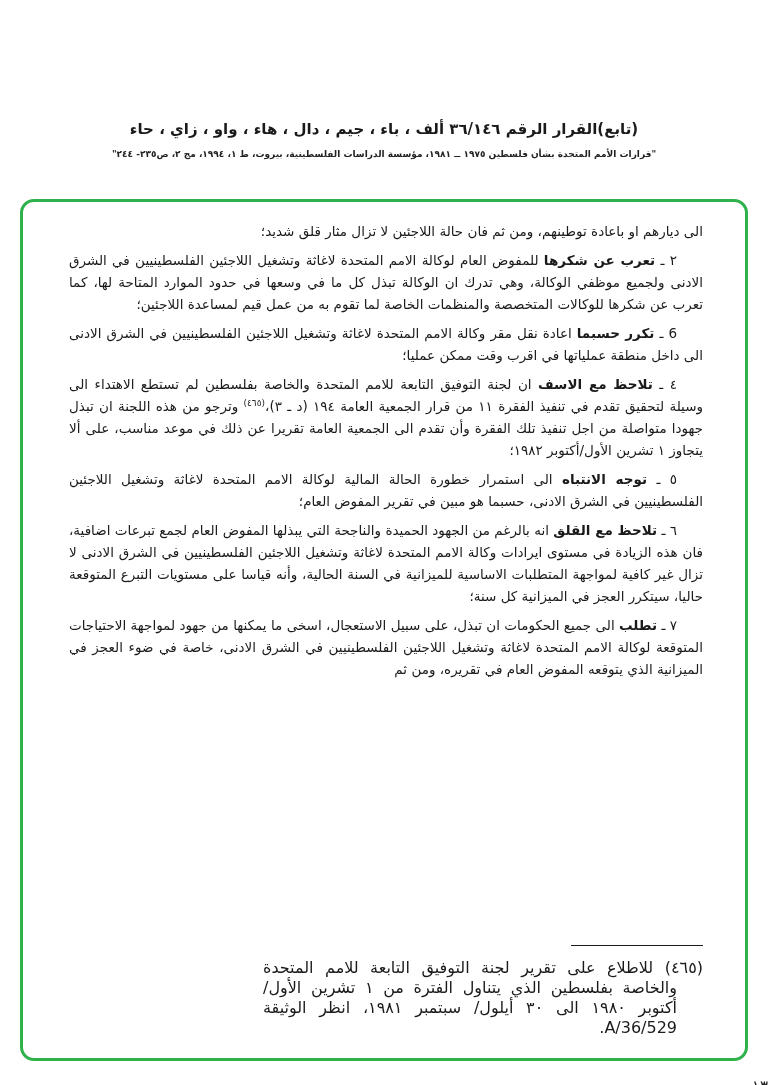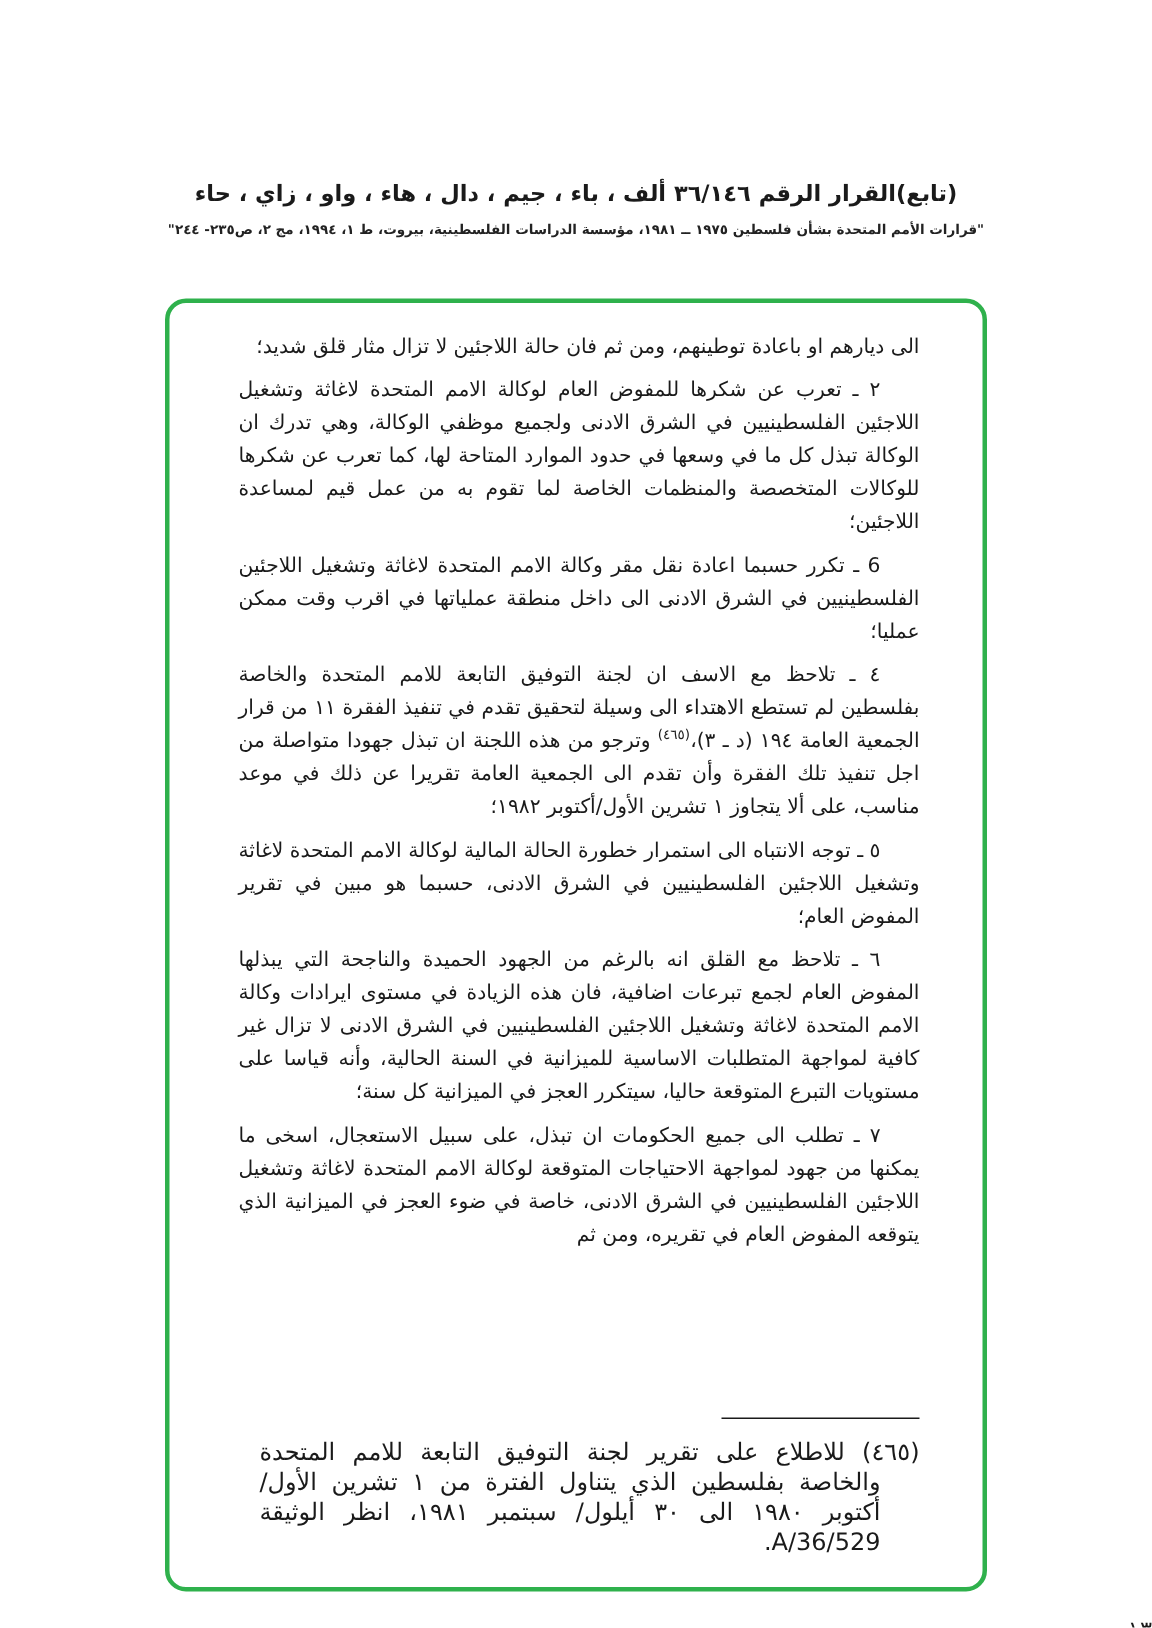--- a/index.html
+++ b/index.html
@@ -12,40 +12,40 @@
   }
   .page { width: 768px; height: 1085px; position: relative; }
 
   .doc-header { text-align: center; padding-top: 120px; direction: rtl; }
   .doc-title  { font-size: 15px; font-weight: bold; letter-spacing: 0.3px; }
   .doc-source { font-size: 9px; font-weight: bold; margin-top: 11px; color: #222; }
 
   .green-box {
     position: relative;
     margin: 40px auto 0;
-    width: 548px;
+    width: 728px;
     height: 862px;
     border: 3px solid #2fb14c;
     border-radius: 14px;
     overflow: hidden;
     background: #ffffff;
   }
 
   .body-text {
     direction: rtl;
     text-align: justify;
     padding: 18px 42px 0 46px;
     font-size: 13.5px;
     line-height: 22px;
     height: 706px;
     overflow: hidden;
   }
   .para { margin-bottom: 7px; text-indent: 26px; }
   .para.no-indent { text-indent: 0; }
-  .para-lead { font-weight: normal; margin-top: 40px; }
+  .para-lead { font-weight: bold; margin-top: 40px; }
   .fn-ref { font-size: 9px; vertical-align: super; line-height: 0; }
 
   .footnote-area {
     position: absolute;
     bottom: 20px;
     right: 42px;
     width: 440px;
     direction: rtl;
   }
   .fn-rule {

